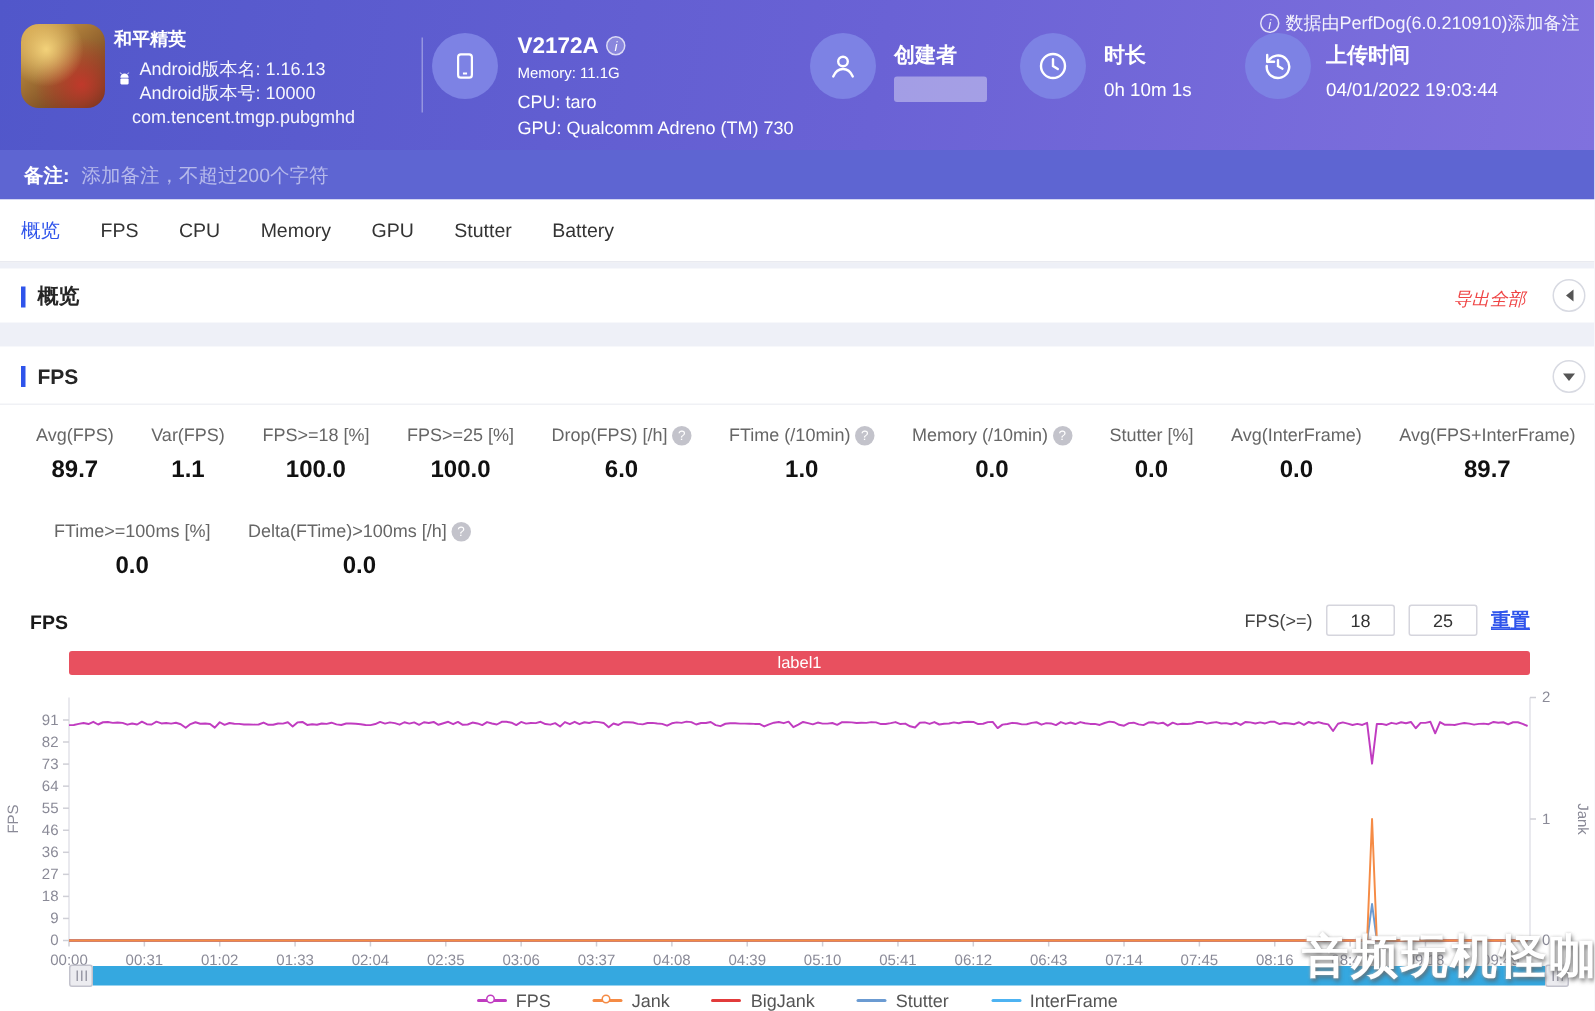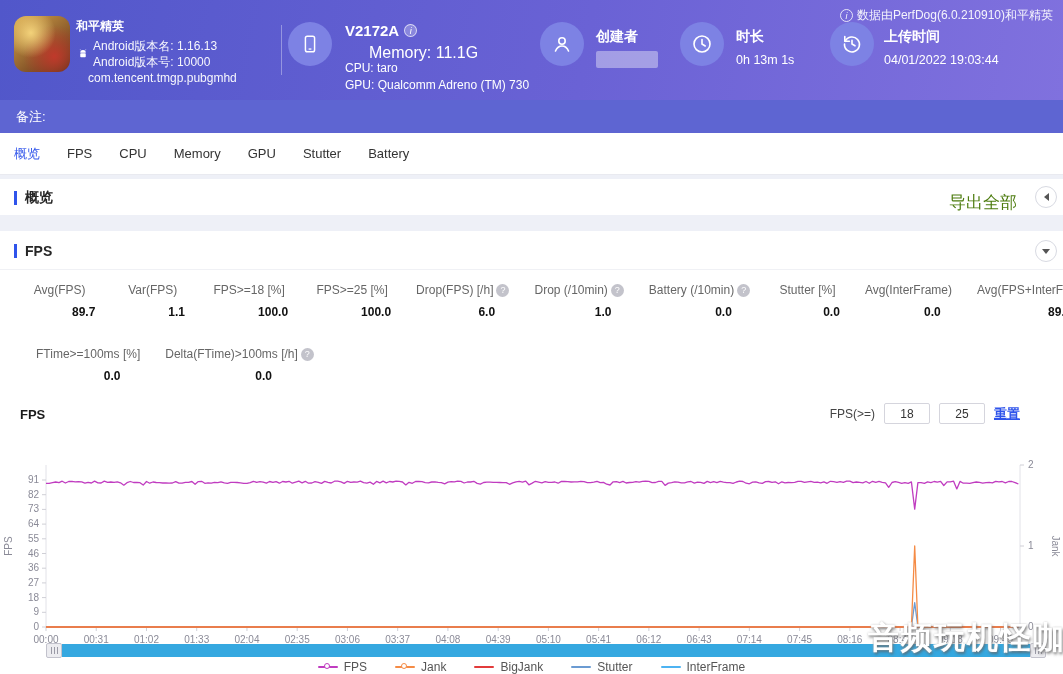--- a/index.html
+++ b/index.html
@@ -23,63 +23,63 @@
   .app-line2 { position:absolute; left:93px; top:54px; font-size:12px; color:rgba(255,255,255,.95);text-align:center; }
   .app-package { position:absolute; left:88px; top:71px; font-size:12px; color:rgba(255,255,255,.95); }
   .v-divider { position:absolute; left:281px; top:25px; width:1px; height:50px; background:rgba(255,255,255,.35); }
   .circ-icon { position:absolute; width:44px; height:44px; border-radius:50%; background:#7d82e4;
                display:flex; align-items:center; justify-content:center; }
   .dev-circ { left:288px; top:22px; } .creator-circ { left:540px; top:22px; }
   .dur-circ { left:680px; top:22px; } .up-circ { left:830px; top:22px; }
   .dev-model { position:absolute; left:345px; top:22px; font-size:15px; font-weight:bold;
                display:flex; align-items:center; gap:5px; }
   .dev-model .i-circ { border-color:rgba(255,255,255,.7); background:rgba(255,255,255,.25); font-weight:normal; }
-  .dev-l1 { position:absolute; left:345px; top:44px; font-size:16px;margin-left:24px; }
+  .dev-l1 { position:absolute; left:345px; top:44px; font-size:10px; }
   .dev-l2 { position:absolute; left:345px; top:61px; font-size:12px; }
   .dev-l3 { position:absolute; left:345px; top:78px; font-size:12px; }
   .blk-label { position:absolute; font-size:14px; font-weight:bold; }
   .blk-value { position:absolute; font-size:12.5px; }
   .redact { position:absolute; left:596px; top:51px; width:62px; height:17px;
             background:rgba(255,255,255,.38); border-radius:2px; }
 
   
   .note-bar { position:absolute; left:0; top:100px; width:1063px; height:33px; background:#5e65d2;
               display:flex; align-items:center; padding-left:16px; font-size:13px; cursor:text; }
-  .note-label { color:#fff; font-weight:normal; }
+  .note-label { color:#fff; font-weight:bold; }
   .note-placeholder { color:rgba(255,255,255,.55); margin-left:8px; }
 
   
   .tabs { position:absolute; left:0; top:133px; width:1063px; height:42px; background:#fff;
           border-bottom:1px solid #e9eaf0; display:flex; align-items:center; padding:0 14px; gap:27px; }
   .tab { background:none; border:none; font-family:inherit; font-size:13px; color:#333; cursor:pointer; }
   .tab.active { color:#2f54eb; }
 
   
   .card { position:absolute; left:0; width:1063px; background:#fff; }
   .overview-card { top:179px; height:36px; }
   .fps-card { top:231px; height:443px; }
   .sec-title { position:absolute; left:14px; display:flex; align-items:center; gap:8px;
                font-size:14px; font-weight:bold; color:#262626; }
   .accent { width:3px; height:14px; background:#2f54eb; display:inline-block; }
-  .export-link { position:absolute; right:46px; top:12px; font-size:17px; color:#4d7c0f;
-                 background:none; border:none; font-family:inherit; cursor:pointer; }
+  .export-link { position:absolute; right:46px; top:12px; font-size:12px; color:#ef4444;
+                 background:none; border:none; font-family:inherit; cursor:pointer;font-style:italic; }
   .round-btn { position:absolute; right:6px; width:22px; height:22px; border-radius:50%;
                background:#fff; border:1px solid #d8dae2; cursor:pointer;
                display:flex; align-items:center; justify-content:center; padding:0; }
   .tri-left { width:0; height:0; border:4px solid transparent; border-right:5px solid #555; margin-left:-3px; }
   .tri-down { width:0; height:0; border:4px solid transparent; border-top:5px solid #555; margin-top:4px; }
   .fps-divider { position:absolute; left:0; top:38px; width:1063px; border-bottom:1px solid #f0f1f5; }
 
   
   .stats-row { position:absolute; display:flex; align-items:flex-start; gap:25px; }
   .row1 { left:24px; top:52px; }
   .row2 { left:36px; top:116px; }
   .stat { display:flex; flex-direction:column; align-items:center; }
   .stat-label { font-size:12px; color:#666; display:flex; align-items:center; gap:3px; white-space:nowrap; }
-  .stat-value { font-size:12px; font-weight:bold; color:#111; margin-top:8px;margin-left:48px; }
+  .stat-value { font-size:16px; font-weight:bold; color:#111; margin-top:8px; }
   .help { display:inline-flex; width:13px; height:13px; border-radius:50%; background:#c3c3cb; color:#fff;
           font-size:9px; align-items:center; justify-content:center; cursor:pointer; }
 
   
   .chart-title { position:absolute; left:20px; top:176px; font-size:13px; font-weight:bold; color:#1a1a1a; }
   .controls { position:absolute; right:43px; top:172px; display:flex; align-items:center; gap:9px; }
   .thr-label { font-size:12px; color:#444; }
   .thr { width:46px; height:21px; border:1px solid #d5d5dd; border-radius:2px; text-align:center;
          font-size:12px; color:#333; font-family:inherit; }
   .reset-link { font-size:13px; color:#2f54eb; font-weight:bold; text-decoration:underline;
@@ -115,21 +115,21 @@
   .watermark { position:absolute; left:868px; top:617px; font-size:31px; font-weight:bold; color:#fff;
                letter-spacing:2px; z-index:30; white-space:nowrap;
                text-shadow:1px 2px 3px rgba(90,90,90,.75), 0 0 2px #cfcfcf; }
 </style>
 </head>
 <body>
 
 <header class="hero">
   <div class="collect-note">
     <span class="i-circ">i</span>
-    <span>数据由PerfDog(6.0.210910)和平精英</span>
+    <span>数据由PerfDog(6.0.210910)添加备注</span>
   </div>
 
   <div class="app-icon"></div>
   <div class="app-title">和平精英</div>
   <span class="android-icon">
     <svg width="12" height="13" viewBox="0 0 24 24">
         <path fill="#fff" d="M6.5 10.5a5.5 5.5 0 0 1 11 0z"></path>
         <line x1="8" y1="6" x2="6.5" y2="3.8" stroke="#fff" stroke-width="1.2"></line>
         <line x1="16" y1="6" x2="17.5" y2="3.8" stroke="#fff" stroke-width="1.2"></line>
         <rect x="6.5" y="11.5" width="11" height="8" rx="1.5" fill="#fff"></rect>
@@ -164,35 +164,36 @@
   <div class="blk-label" style="left:596px; top:28px;">创建者</div>
   <div class="redact"></div>
 
   <div class="circ-icon dur-circ">
     <svg width="24" height="24" viewBox="0 0 24 24">
         <circle cx="12" cy="12" r="8" fill="none" stroke="#fff" stroke-width="1.6"></circle>
         <path d="M12 7.5V12l3.2 2" fill="none" stroke="#fff" stroke-width="1.6" stroke-linecap="round"></path>
       </svg>
   </div>
   <div class="blk-label" style="left:736px; top:28px;">时长</div>
-  <div class="blk-value" style="left:736px; top:53px;">0h 13m 1s</div>
+  <div class="blk-value" style="left:736px; top:53px;">0h 10m 1s</div>
 
   <div class="circ-icon up-circ">
     <svg width="24" height="24" viewBox="0 0 24 24">
         <path d="M5.2 9.3A7.5 7.5 0 1 1 4.5 12" fill="none" stroke="#fff" stroke-width="1.6" stroke-linecap="round"></path>
         <path d="M4.8 4.6v4.6h4.6" fill="none" stroke="#fff" stroke-width="1.6" stroke-linecap="round" stroke-linejoin="round"></path>
         <path d="M12 8.2V12l3 1.8" fill="none" stroke="#fff" stroke-width="1.6" stroke-linecap="round"></path>
       </svg>
   </div>
   <div class="blk-label" style="left:884px; top:28px;text-align:center;">上传时间</div>
   <div class="blk-value" style="left:884px; top:53px;">04/01/2022 19:03:44</div>
 </header>
 
 <div class="note-bar">
   <span class="note-label">备注:</span>
+  <span class="note-placeholder">添加备注，不超过200个字符</span>
 </div>
 
 <nav class="tabs">
 
 <button class="tab active"><span>概览</span></button>
     <button class="tab"><span>FPS</span></button>
     <button class="tab"><span>CPU</span></button>
     <button class="tab"><span>Memory</span></button>
     <button class="tab"><span>GPU</span></button>
     <button class="tab"><span>Stutter</span></button>
@@ -252,28 +253,28 @@
       </div>
       <div class="stat">
         <div class="stat-label">
           <span>Drop(FPS) [/h]</span>
           <span class="help">?</span>
         </div>
         <div class="stat-value">6.0</div>
       </div>
       <div class="stat">
         <div class="stat-label">
-          <span>Drop (/10min)</span>
+          <span>FTime (/10min)</span>
           <span class="help">?</span>
         </div>
         <div class="stat-value">1.0</div>
       </div>
       <div class="stat">
         <div class="stat-label">
-          <span>Battery (/10min)</span>
+          <span>Memory (/10min)</span>
           <span class="help">?</span>
         </div>
         <div class="stat-value">0.0</div>
       </div>
       <div class="stat">
         <div class="stat-label">
           <span>Stutter [%]</span>
 
         </div>
         <div class="stat-value">0.0</div>
@@ -313,20 +314,23 @@
     </div>
 
   <div class="chart-title">FPS</div>
   <div class="controls">
     <span class="thr-label">FPS(&gt;=)</span>
     <input class="thr" value="18" style="">
     <input class="thr" value="25" style="">
     <button class="reset-link">重置</button>
   </div>
 
+  <div class="label-bar">
+    <span>label1</span>
+  </div>
 
   <svg class="chart-svg" width="1063" height="195" viewBox="0 0 1063 195">
       <line x1="46" y1="10" x2="46" y2="172" stroke="#e2e2e8"></line>
       <line x1="1020" y1="10" x2="1020" y2="172" stroke="#e2e2e8"></line>
       <line x1="46" y1="172" x2="1020" y2="172" stroke="#cfcfd6"></line>
       <line x1="42" y1="25" x2="46" y2="25" stroke="#cfcfd6"></line>
       <text x="39" y="28" text-anchor="end" class="tick">91</text>
       <line x1="42" y1="39.7" x2="46" y2="39.7" stroke="#cfcfd6"></line>
       <text x="39" y="42.7" text-anchor="end" class="tick">82</text>
       <line x1="42" y1="54.4" x2="46" y2="54.4" stroke="#cfcfd6"></line>

